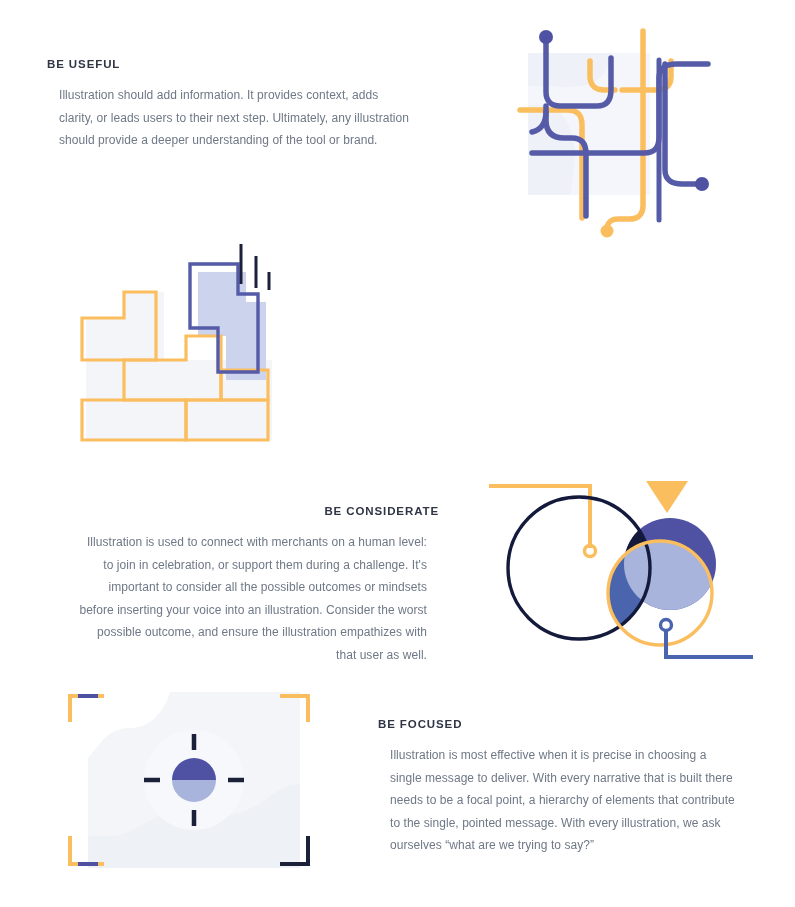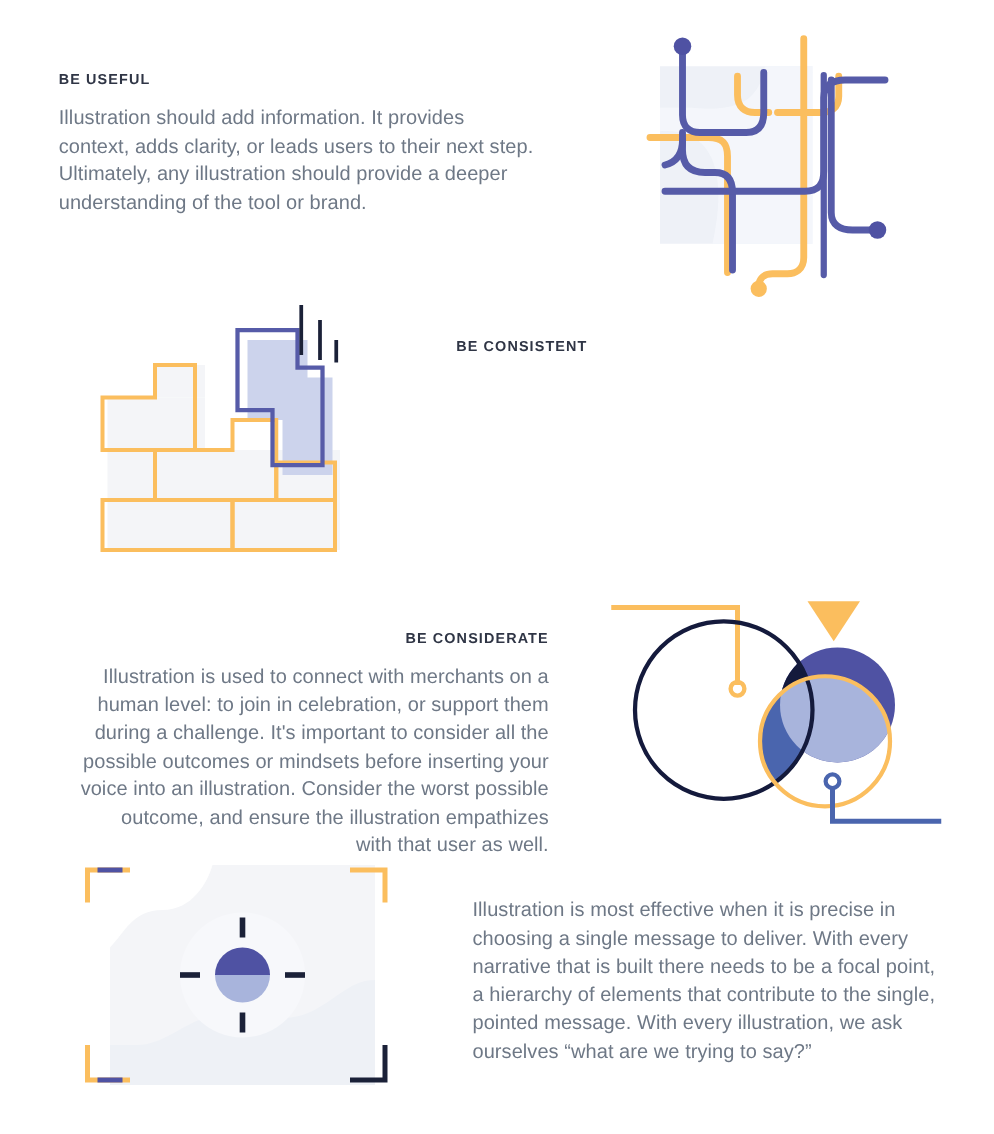--- a/index.html
+++ b/index.html
@@ -22,24 +22,24 @@
     font-family: "Liberation Sans", sans-serif;
     font-size: 11.5px;
     font-weight: bold;
     letter-spacing: 0.9px;
     color: #2f3545;
     margin: 0 0 14px 0;
     text-transform: uppercase;
   }
   .body-copy {
     font-family: "Liberation Sans", sans-serif;
-    font-size: 16px;
+    font-size: 12px;
     line-height: 22.5px;
     color: #6e7886;
-    margin: 0;
+    margin: 12px;
     letter-spacing: 0.05px;
   }
 
   .illo { position: absolute; }
 
   
   #sec1-text { left: 47px; top: 58px; width: 380px; }
   #illo-routes { left: 512px; top: 20px; width: 220px; height: 215px; }
 
   
@@ -102,21 +102,20 @@
         <circle cx="34" cy="17" r="7" fill="#4f52a3"></circle>
         <circle cx="190" cy="164" r="7" fill="#4f52a3"></circle>
         <circle cx="95" cy="211" r="6.5" fill="#fbbe5e"></circle>
       </svg>
     </div>
   </div>
 
   <div class="section">
 
     <div class="text-block" id="sec2-text">
-      <h2 class="heading">BE CONSISTENT</h2>
     </div>
 
     <div class="illo" id="illo-blocks">
       <svg width="215" height="205" viewBox="0 0 215 205">
 
         <g fill="#f4f5f8">
           <rect x="8" y="160" width="186" height="40"></rect>
           <rect x="52" y="120" width="142" height="40"></rect>
           <rect x="8" y="78" width="78" height="82"></rect>
           <rect x="46" y="52" width="40" height="26"></rect>
@@ -196,20 +195,21 @@
 
         <circle cx="183" cy="157" r="5.5" fill="none" stroke="#4a65ae" stroke-width="3.4"></circle>
         <path d="M183,163 L183,189 L270,189" fill="none" stroke="#4a65ae" stroke-width="4"></path>
       </svg>
     </div>
   </div>
 
   <div class="section">
 
     <div class="text-block" id="sec4-text">
+      <h2 class="heading">BE FOCUSED</h2>
       <p class="body-copy">Illustration is most effective when it is precise in choosing a single message to deliver. With every narrative that is built there needs to be a focal point, a hierarchy of elements that contribute to the single, pointed message. With every illustration, we ask ourselves “what are we trying to say?”</p>
     </div>
 
     <div class="illo" id="illo-focus">
       <svg width="256" height="185" viewBox="0 0 256 185">
 
         <g>
           <rect x="22" y="4" width="212" height="176" fill="#f4f5f8"></rect>
           <path d="M22,4 L22,70 C34,58 40,40 64,40 C88,40 100,18 104,4 Z" fill="#ffffff"></path>
           <path d="M234,96 C212,96 200,116 176,124 C150,132 130,116 104,124 C80,131 64,148 44,148 L22,148 L22,180 L234,180 Z" fill="#eef1f6"></path>

